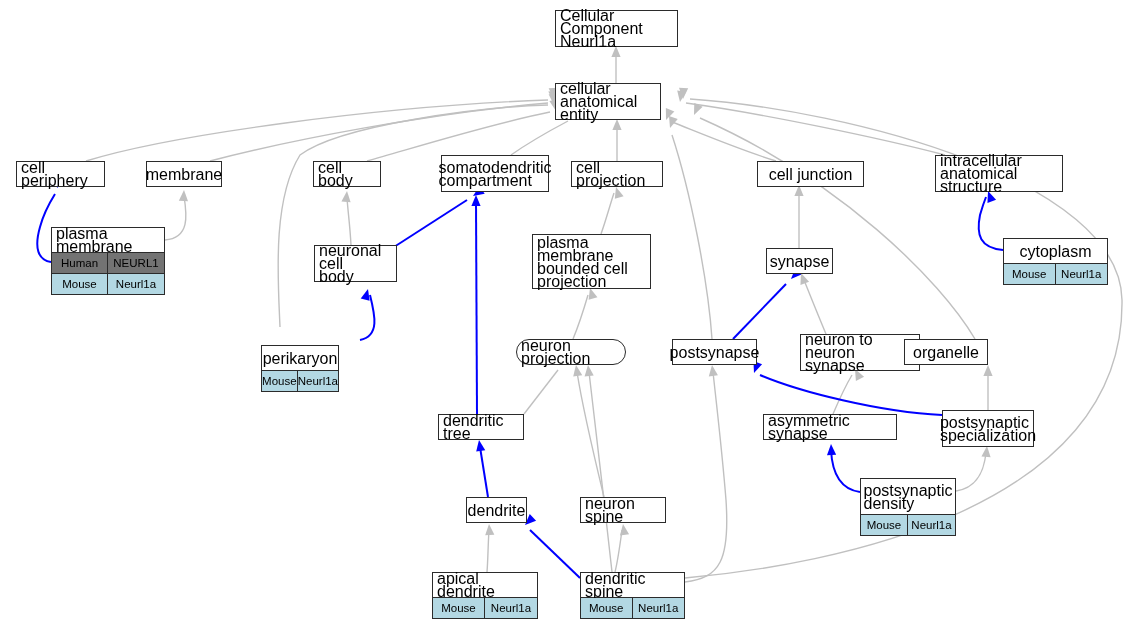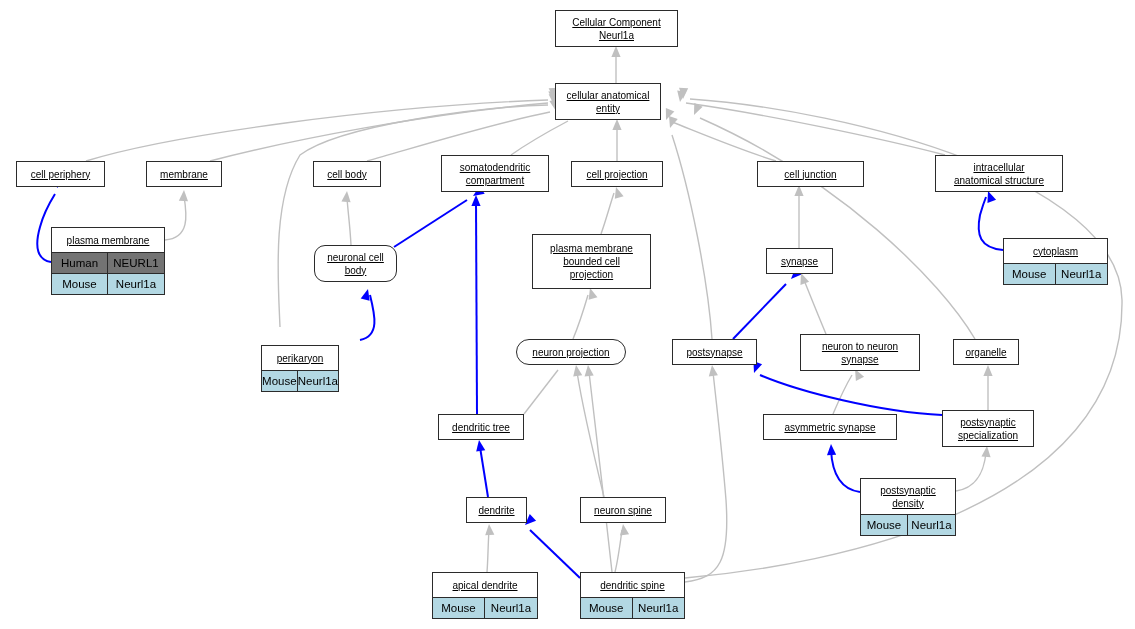--- a/index.html
+++ b/index.html
@@ -21,28 +21,27 @@
     position:absolute;
     box-sizing:border-box;
     border:1px solid #2b2b2b;
     background:#ffffff;
     z-index:5;
   }
   .node .title{
     display:flex;
     align-items:center;
     justify-content:center;
-    text-align:center;
-    font-size:10px;
+    text-align:left;
+    font-size:16px;
     line-height:13px;
     color:#000000;
     padding:1px 4px;
     box-sizing:border-box;
     white-space:pre-line;
-    text-decoration:underline;
   }
   .node .row{
     display:flex;
     border-top:1px solid #2b2b2b;
     height:21px;
     box-sizing:border-box;
   }
   .node .row .cell{
     flex:1 1 50%;
     display:flex;
@@ -175,21 +174,21 @@
         <div class="title" style="height: 24px;">plasma membrane</div>
         <div class="row human">
           <div class="cell">Human</div>
           <div class="cell">NEURL1</div>
         </div>
         <div class="row mouse">
           <div class="cell">Mouse</div>
           <div class="cell">Neurl1a</div>
         </div>
       </div>
-      <div class="node" style="left: 314px; top: 245px; width: 83px; border-radius: 11px;">
+      <div class="node" style="left: 314px; top: 245px; width: 83px;">
         <div class="title" style="height: 35px;">neuronal cell
 body</div>
       </div>
       <div class="node" style="left: 532px; top: 234px; width: 119px;">
         <div class="title" style="height: 53px;">plasma membrane
 bounded cell
 projection</div>
       </div>
       <div class="node" style="left: 766px; top: 248px; width: 67px;">
         <div class="title" style="height: 24px;">synapse</div>
@@ -211,21 +210,21 @@
       <div class="node" style="left: 516px; top: 339px; width: 110px; border-radius: 13px;">
         <div class="title" style="height: 24px;">neuron projection</div>
       </div>
       <div class="node" style="left: 672px; top: 339px; width: 85px;">
         <div class="title" style="height: 24px;">postsynapse</div>
       </div>
       <div class="node" style="left: 800px; top: 334px; width: 120px;">
         <div class="title" style="height: 35px;">neuron to neuron
 synapse</div>
       </div>
-      <div class="node" style="left: 953px; top: 339px; width: 66px;">
+      <div class="node" style="left: 904px; top: 339px; width: 84px;">
         <div class="title" style="height: 24px;">organelle</div>
       </div>
       <div class="node" style="left: 438px; top: 414px; width: 86px;">
         <div class="title" style="height: 24px;">dendritic tree</div>
       </div>
       <div class="node" style="left: 763px; top: 414px; width: 134px;">
         <div class="title" style="height: 24px;">asymmetric synapse</div>
       </div>
       <div class="node" style="left: 942px; top: 410px; width: 92px;">
         <div class="title" style="height: 35px;">postsynaptic

